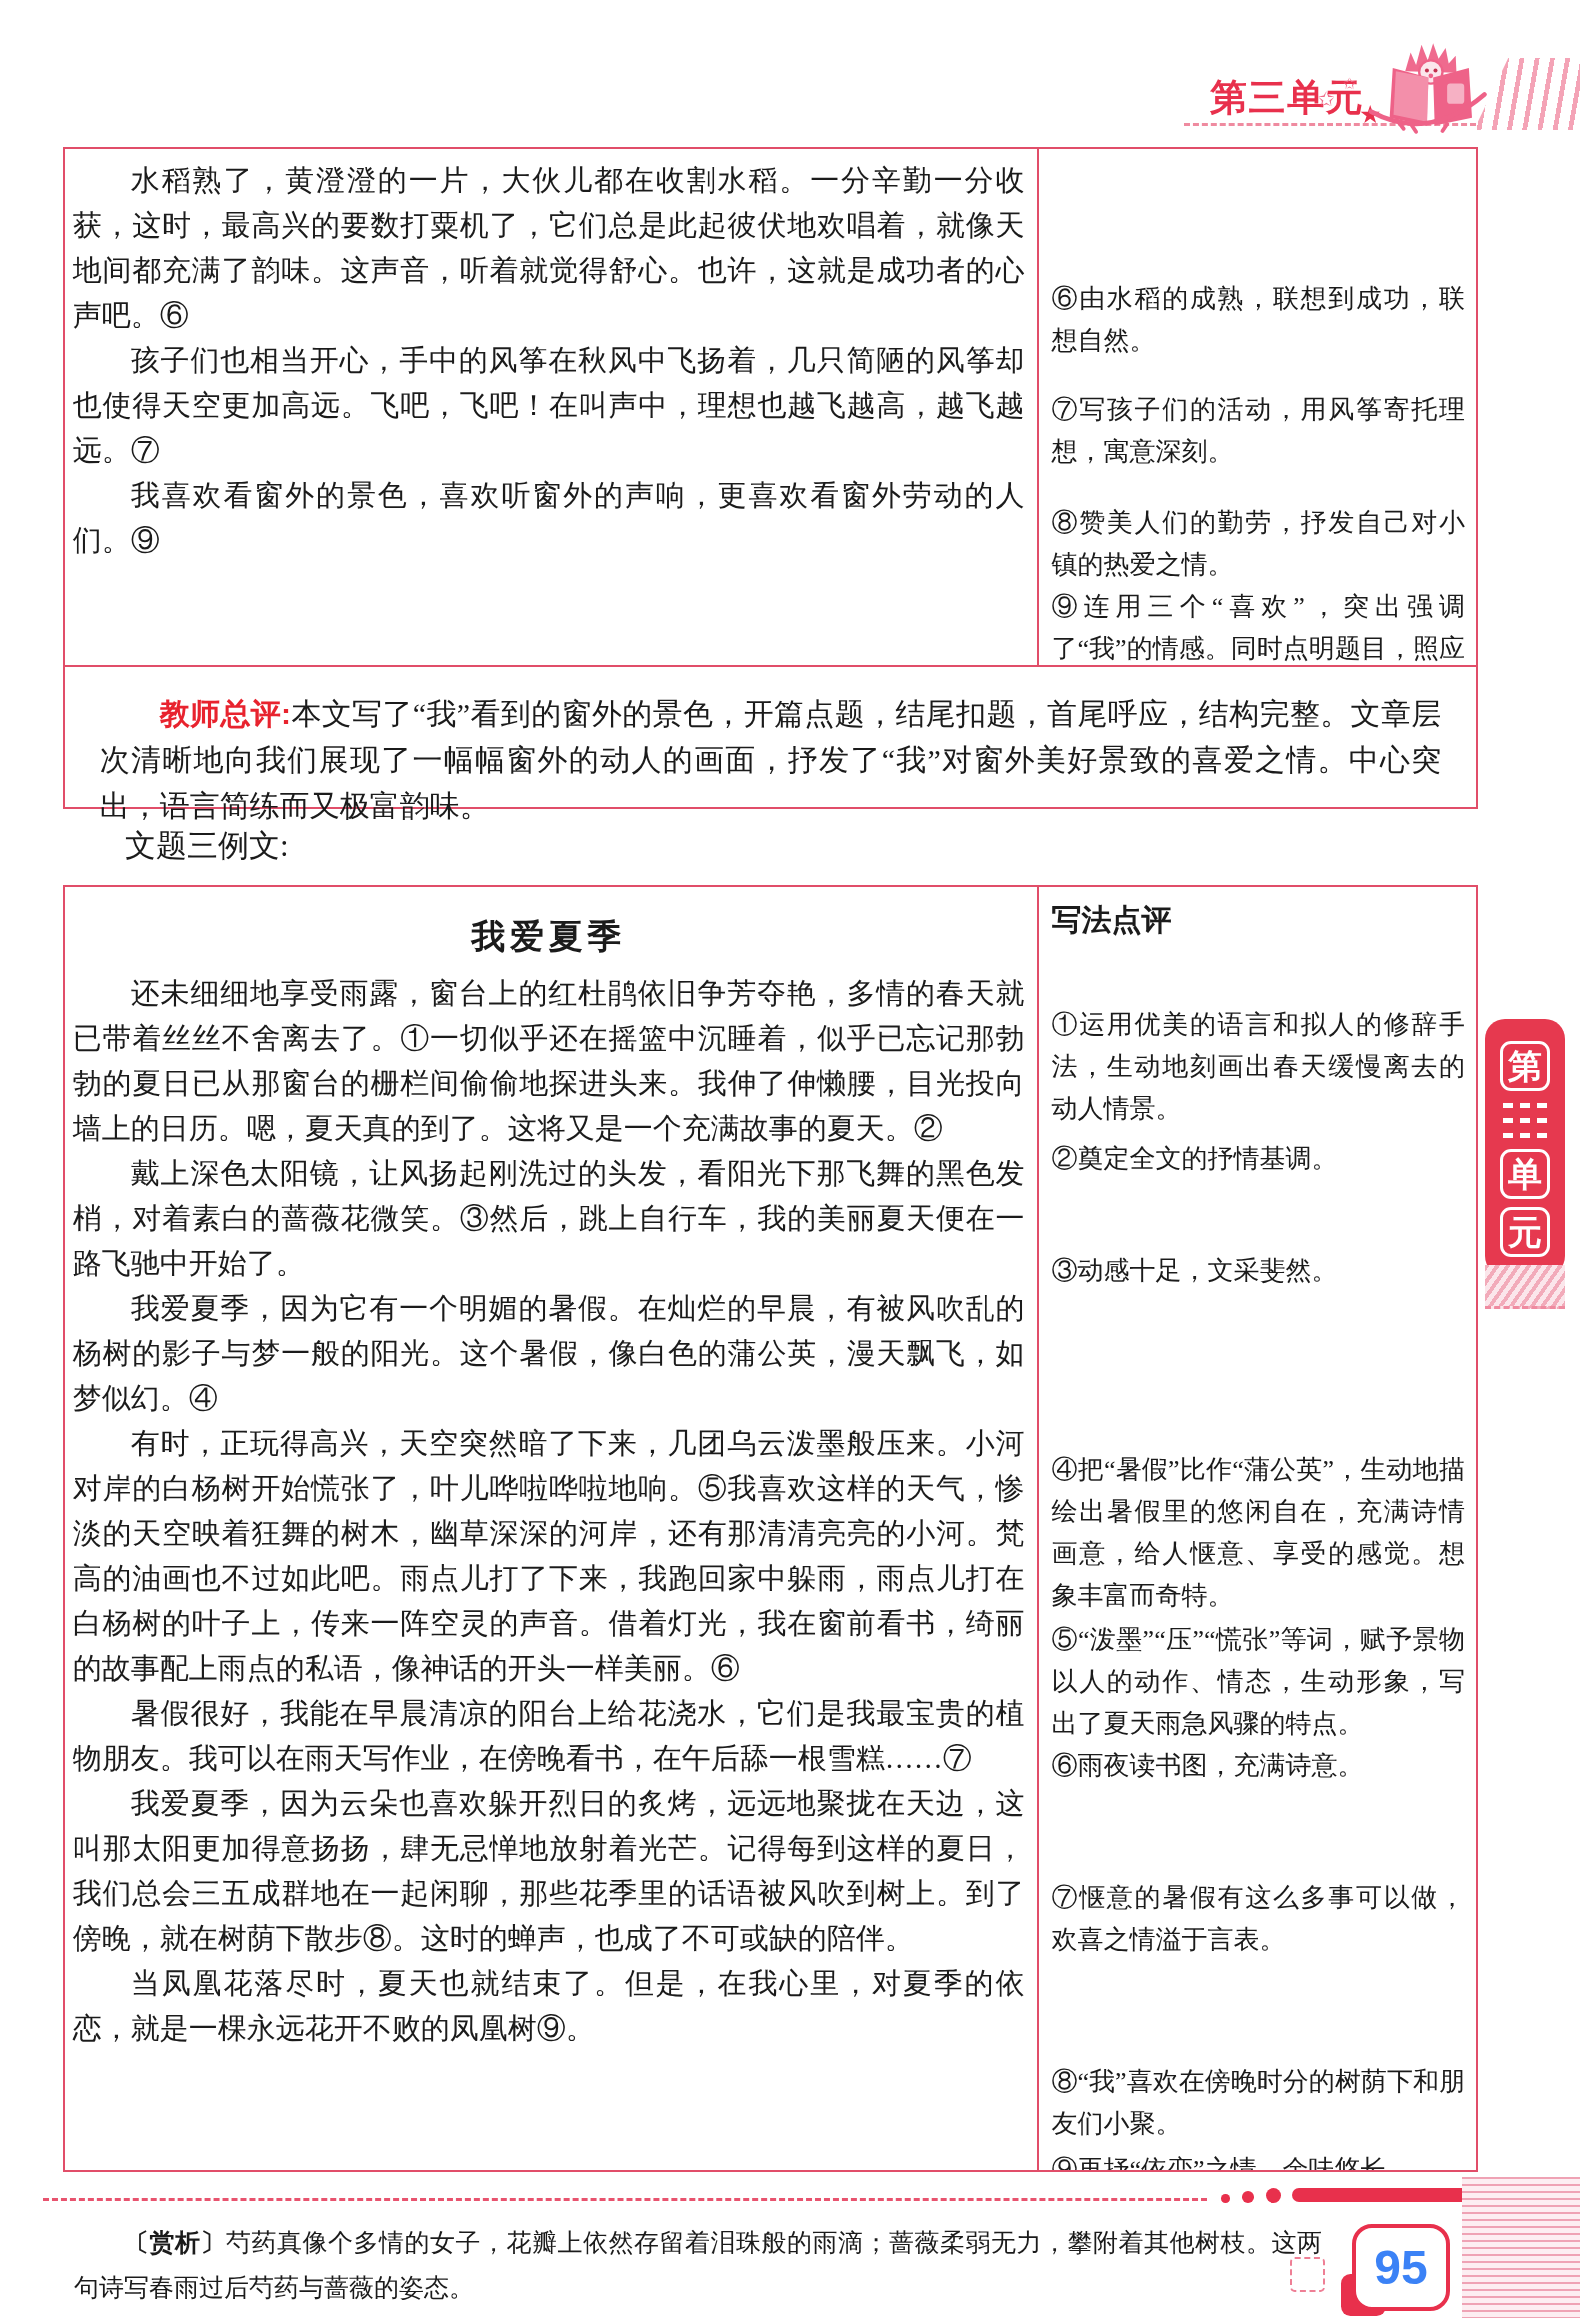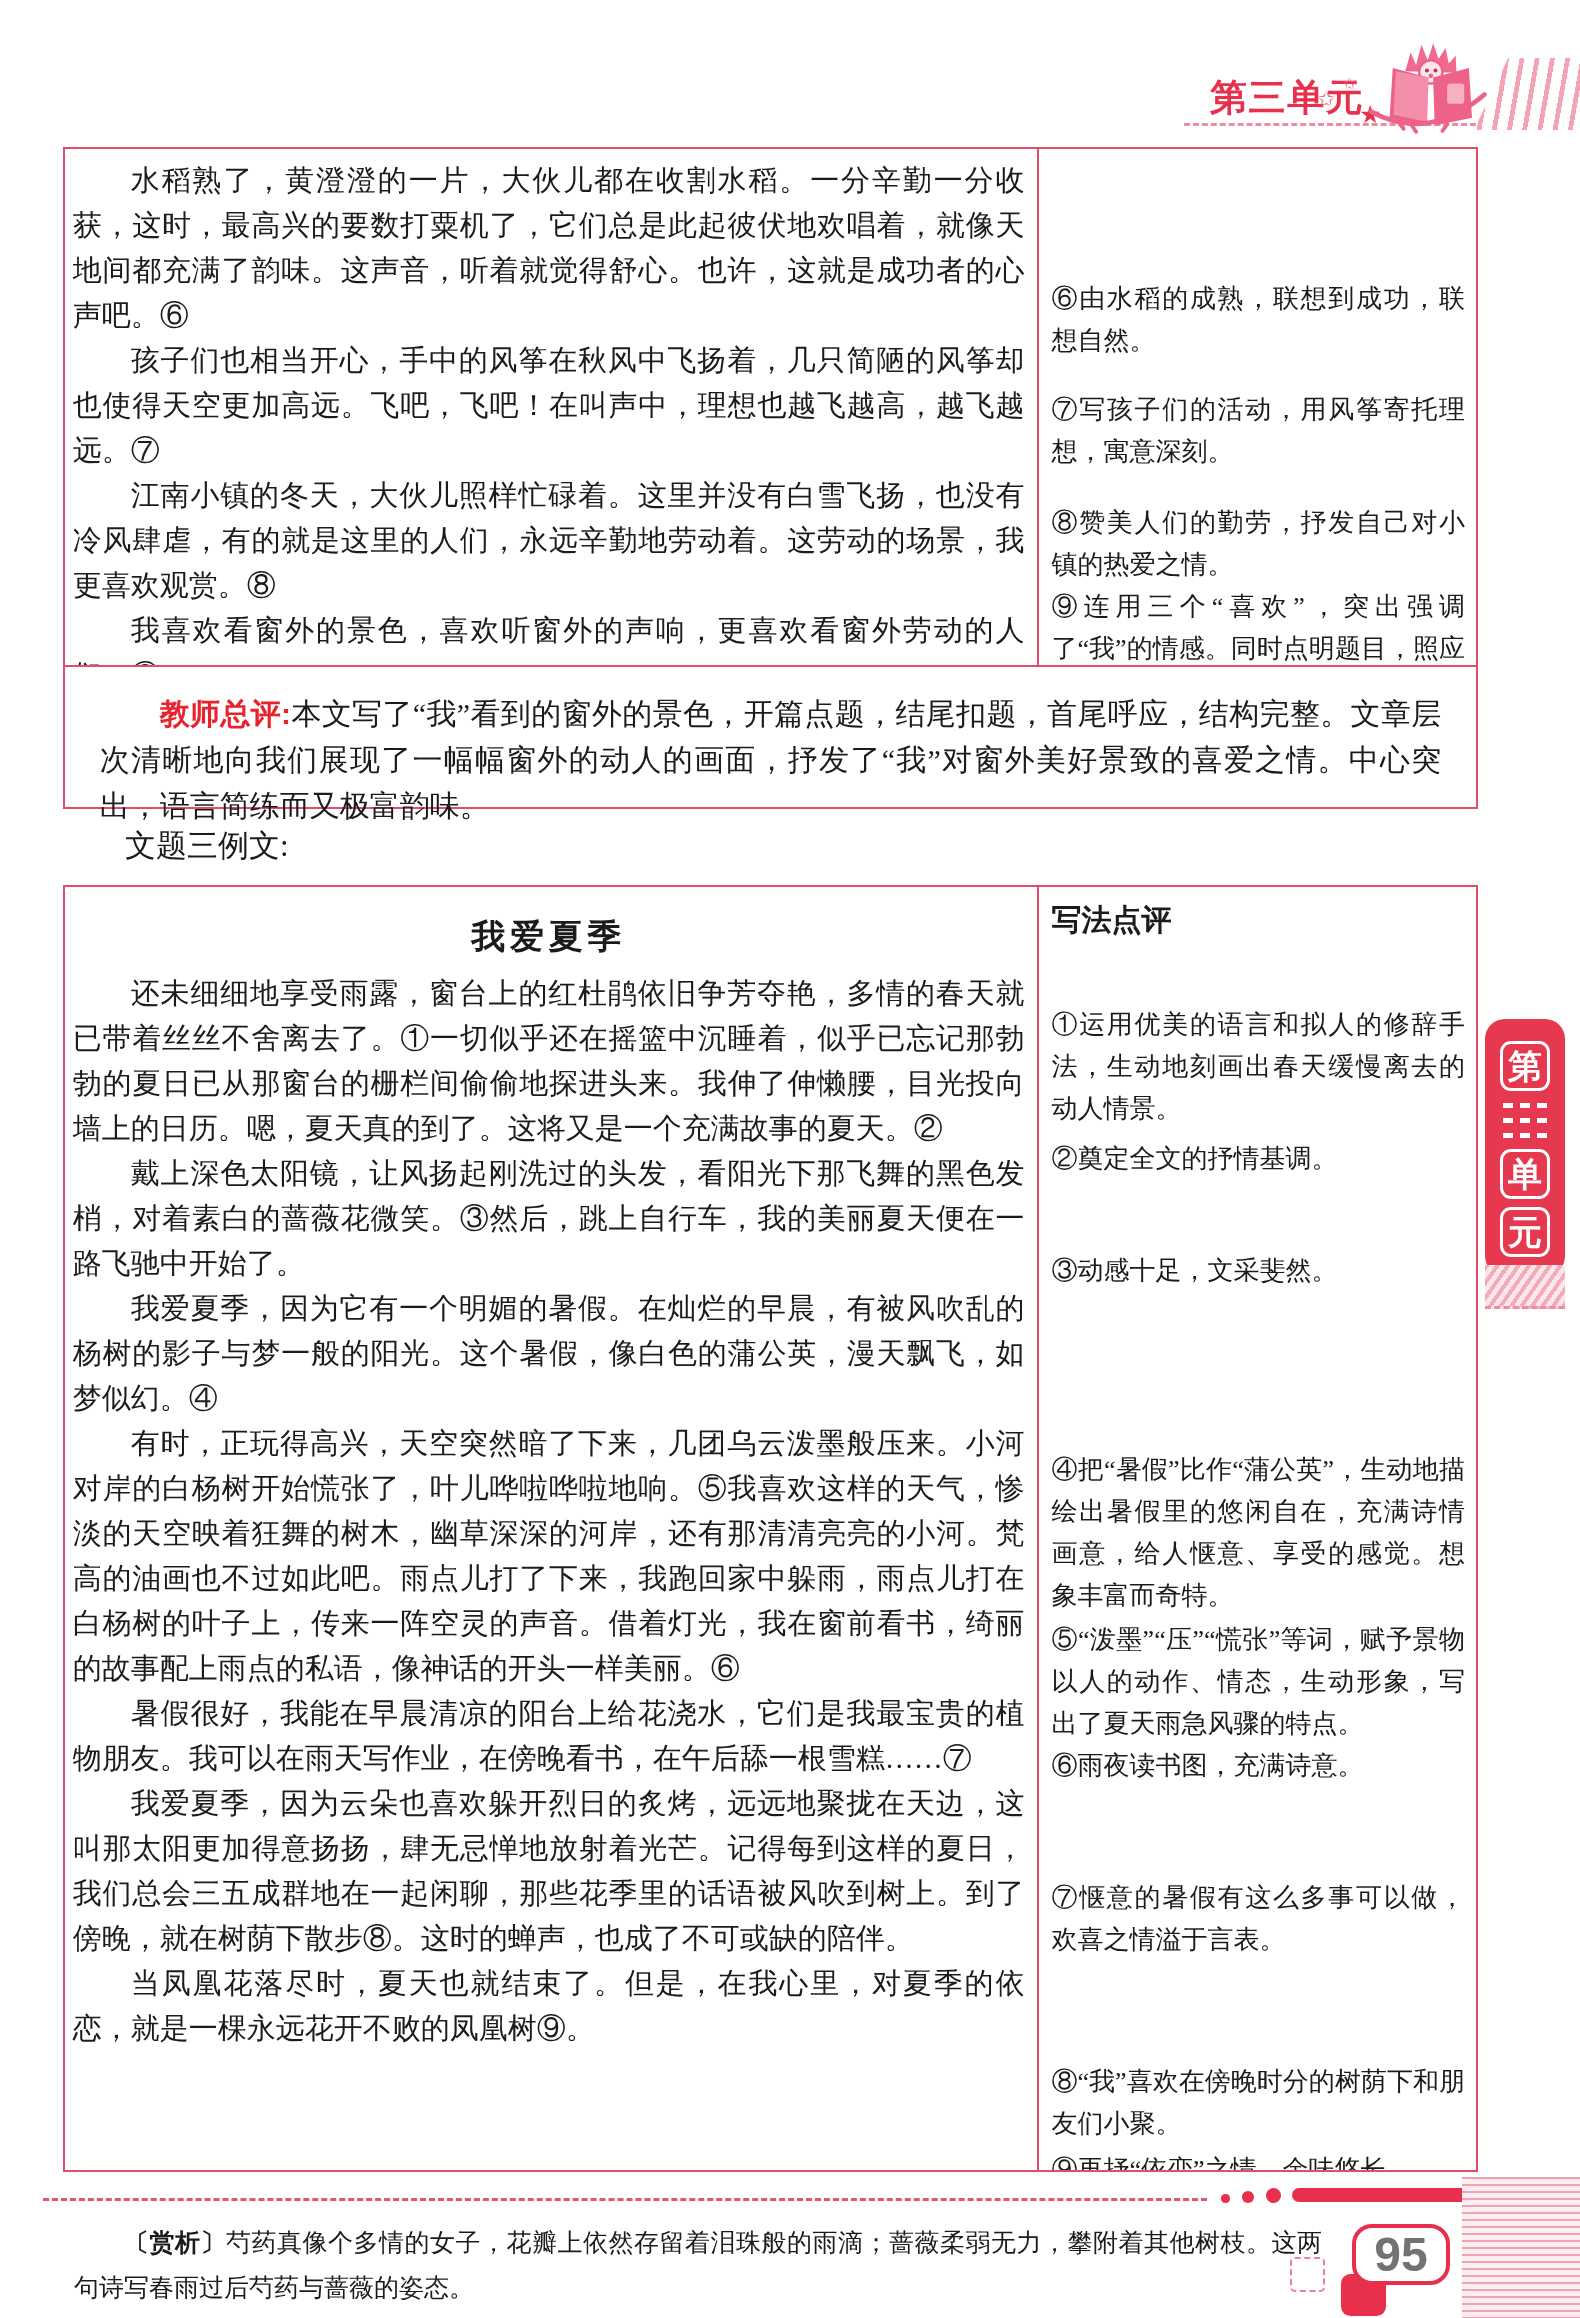--- a/index.html
+++ b/index.html
@@ -60,23 +60,23 @@
     background:#e8304c; border-radius:7px 0 0 7px; }
 
   
   .footnote { position:absolute; left:74px; top:2220px; width:1248px; font-size:25px;
     line-height:45px; text-align:justify; text-indent:2em; }
   .footnote-label { font-weight:bold; }
   .corner-texture { position:absolute; left:1462px; top:2177px; width:119px; height:141px;
     background:repeating-linear-gradient(180deg,#efa3b5 0 2.3px,#fdeef2 2.3px 7px); }
   .badge-shadow { position:absolute; left:1341px; top:2274px; width:45px; height:42px;
     background:#e8304c; border-radius:9.4px; }
-  .page-badge { position:absolute; left:1352px; top:2224px; width:98px; height:61px;
+  .page-badge { position:absolute; left:1352px; top:2224px; width:98px; height:87px;
     background:#fff; border:4.7px solid #e8304c; border-radius:20px; box-sizing:border-box;
-    font-family:"Liberation Sans",sans-serif; font-weight:bold; font-size:48px; color:#737373;
+    font-family:"Liberation Sans",sans-serif; font-weight:bold; font-size:48px; color:#3b82f6;
     display:flex; align-items:center; justify-content:center; }
   .dashed-square { position:absolute; left:1290px; top:2257px; width:31px; height:31px;
     border:2.3px dashed #ee7f95; border-radius:4.7px; }
 
   
   .side-tab { position:absolute; left:1485px; top:1019px; width:80px; }
   .side-tab-red { background:#e6394f; border-radius:20px; padding:14px 0 11px 0; }
   .tab-box { width:50px; height:50px; border:3.1px solid #ffffff; border-radius:11px;
     margin:7.8px auto; color:#ffffff; font-family:"Liberation Sans",sans-serif; font-weight:bold;
     font-size:34px; line-height:44px; text-align:center; box-sizing:border-box; }
@@ -111,21 +111,20 @@
       <path d="M6,96 Q80,136 152,74" fill="none" stroke="#ee6288" stroke-width="6" stroke-linecap="round"></path>
       <path d="M40,108 l8,10 M58,113 l6,9 M104,112 l-6,9" stroke="#ee6288" stroke-width="5" stroke-linecap="round"></path>
     </svg>
   </div>
   <div class="header-stripes"></div>
 
   <div class="tbl tbl1">
     <div class="cell-left">
       <p>水稻熟了，黄澄澄的一片，大伙儿都在收割水稻。一分辛勤一分收获，这时，最高兴的要数打粟机了，它们总是此起彼伏地欢唱着，就像天地间都充满了韵味。这声音，听着就觉得舒心。也许，这就是成功者的心声吧。⑥</p>
       <p>孩子们也相当开心，手中的风筝在秋风中飞扬着，几只简陋的风筝却也使得天空更加高远。飞吧，飞吧！在叫声中，理想也越飞越高，越飞越远。⑦</p>
-      <p>江南小镇的冬天，大伙儿照样忙碌着。这里并没有白雪飞扬，也没有冷风肆虐，有的就是这里的人们，永远辛勤地劳动着。这劳动的场景，我更喜欢观赏。⑧</p>
       <p>我喜欢看窗外的景色，喜欢听窗外的声响，更喜欢看窗外劳动的人们。⑨</p>
     </div>
     <div class="cell-right">
       <div class="note t1n1">⑥由水稻的成熟，联想到成功，联想自然。</div>
       <div class="note t1n2">⑦写孩子们的活动，用风筝寄托理想，寓意深刻。</div>
       <div class="note t1n3">⑧赞美人们的勤劳，抒发自己对小镇的热爱之情。</div>
       <div class="note t1n4">⑨连用三个“喜欢”，突出强调了“我”的情感。同时点明题目，照应开头。</div>
     </div>
   </div>
 

